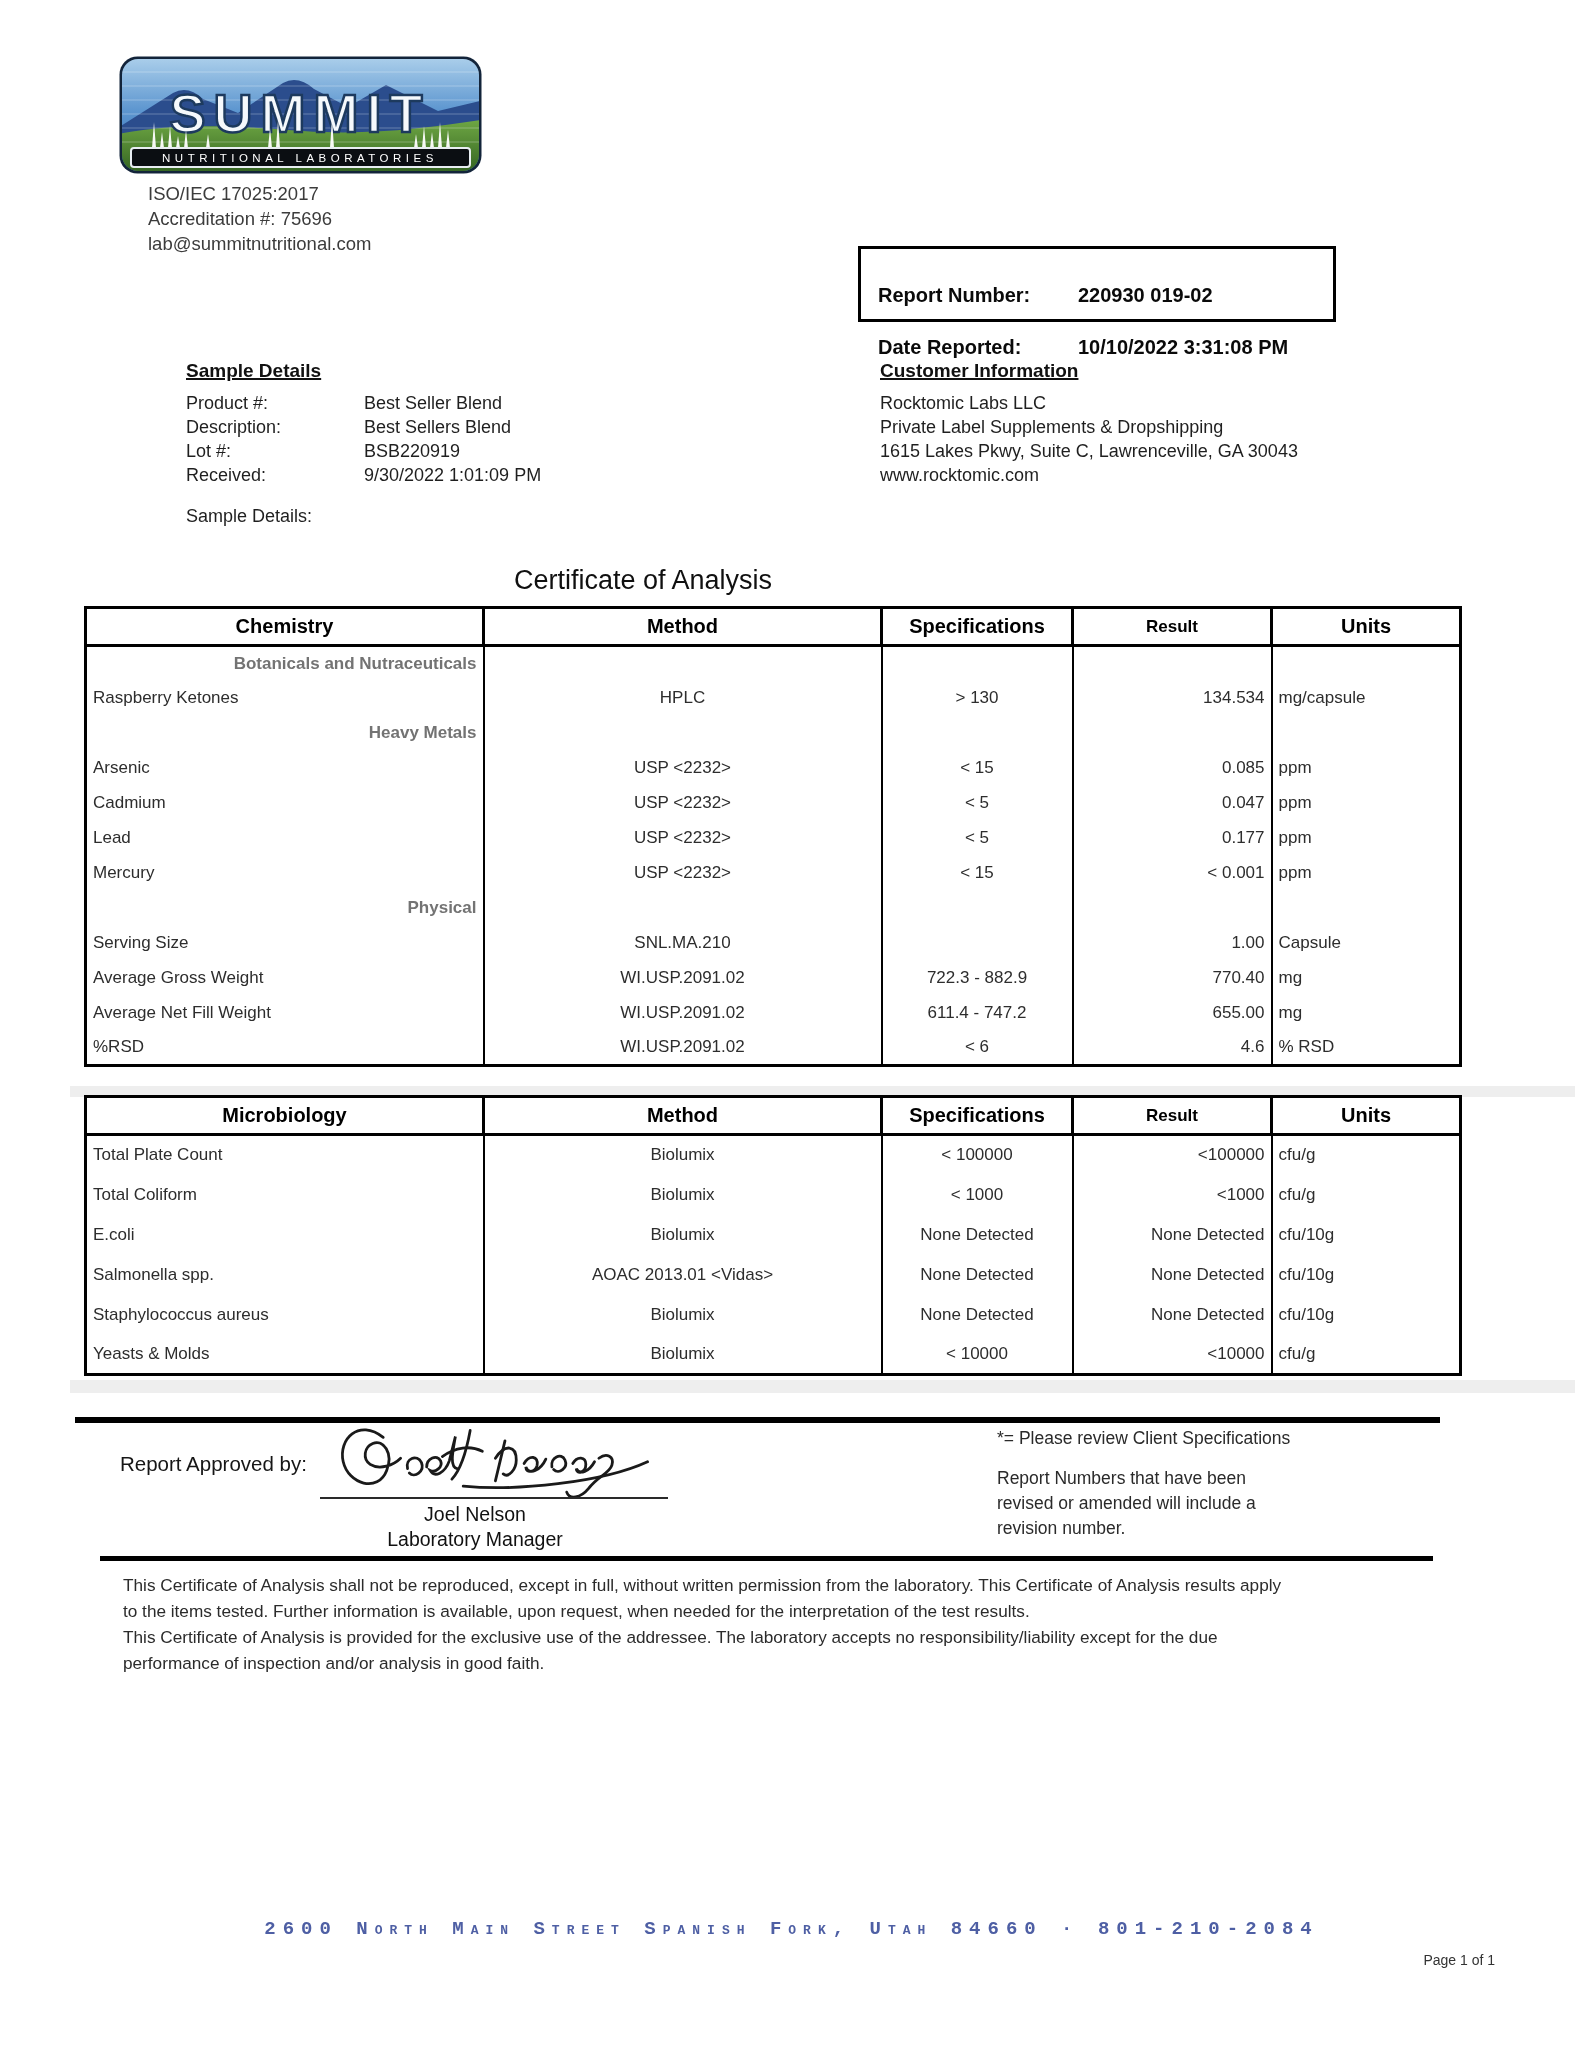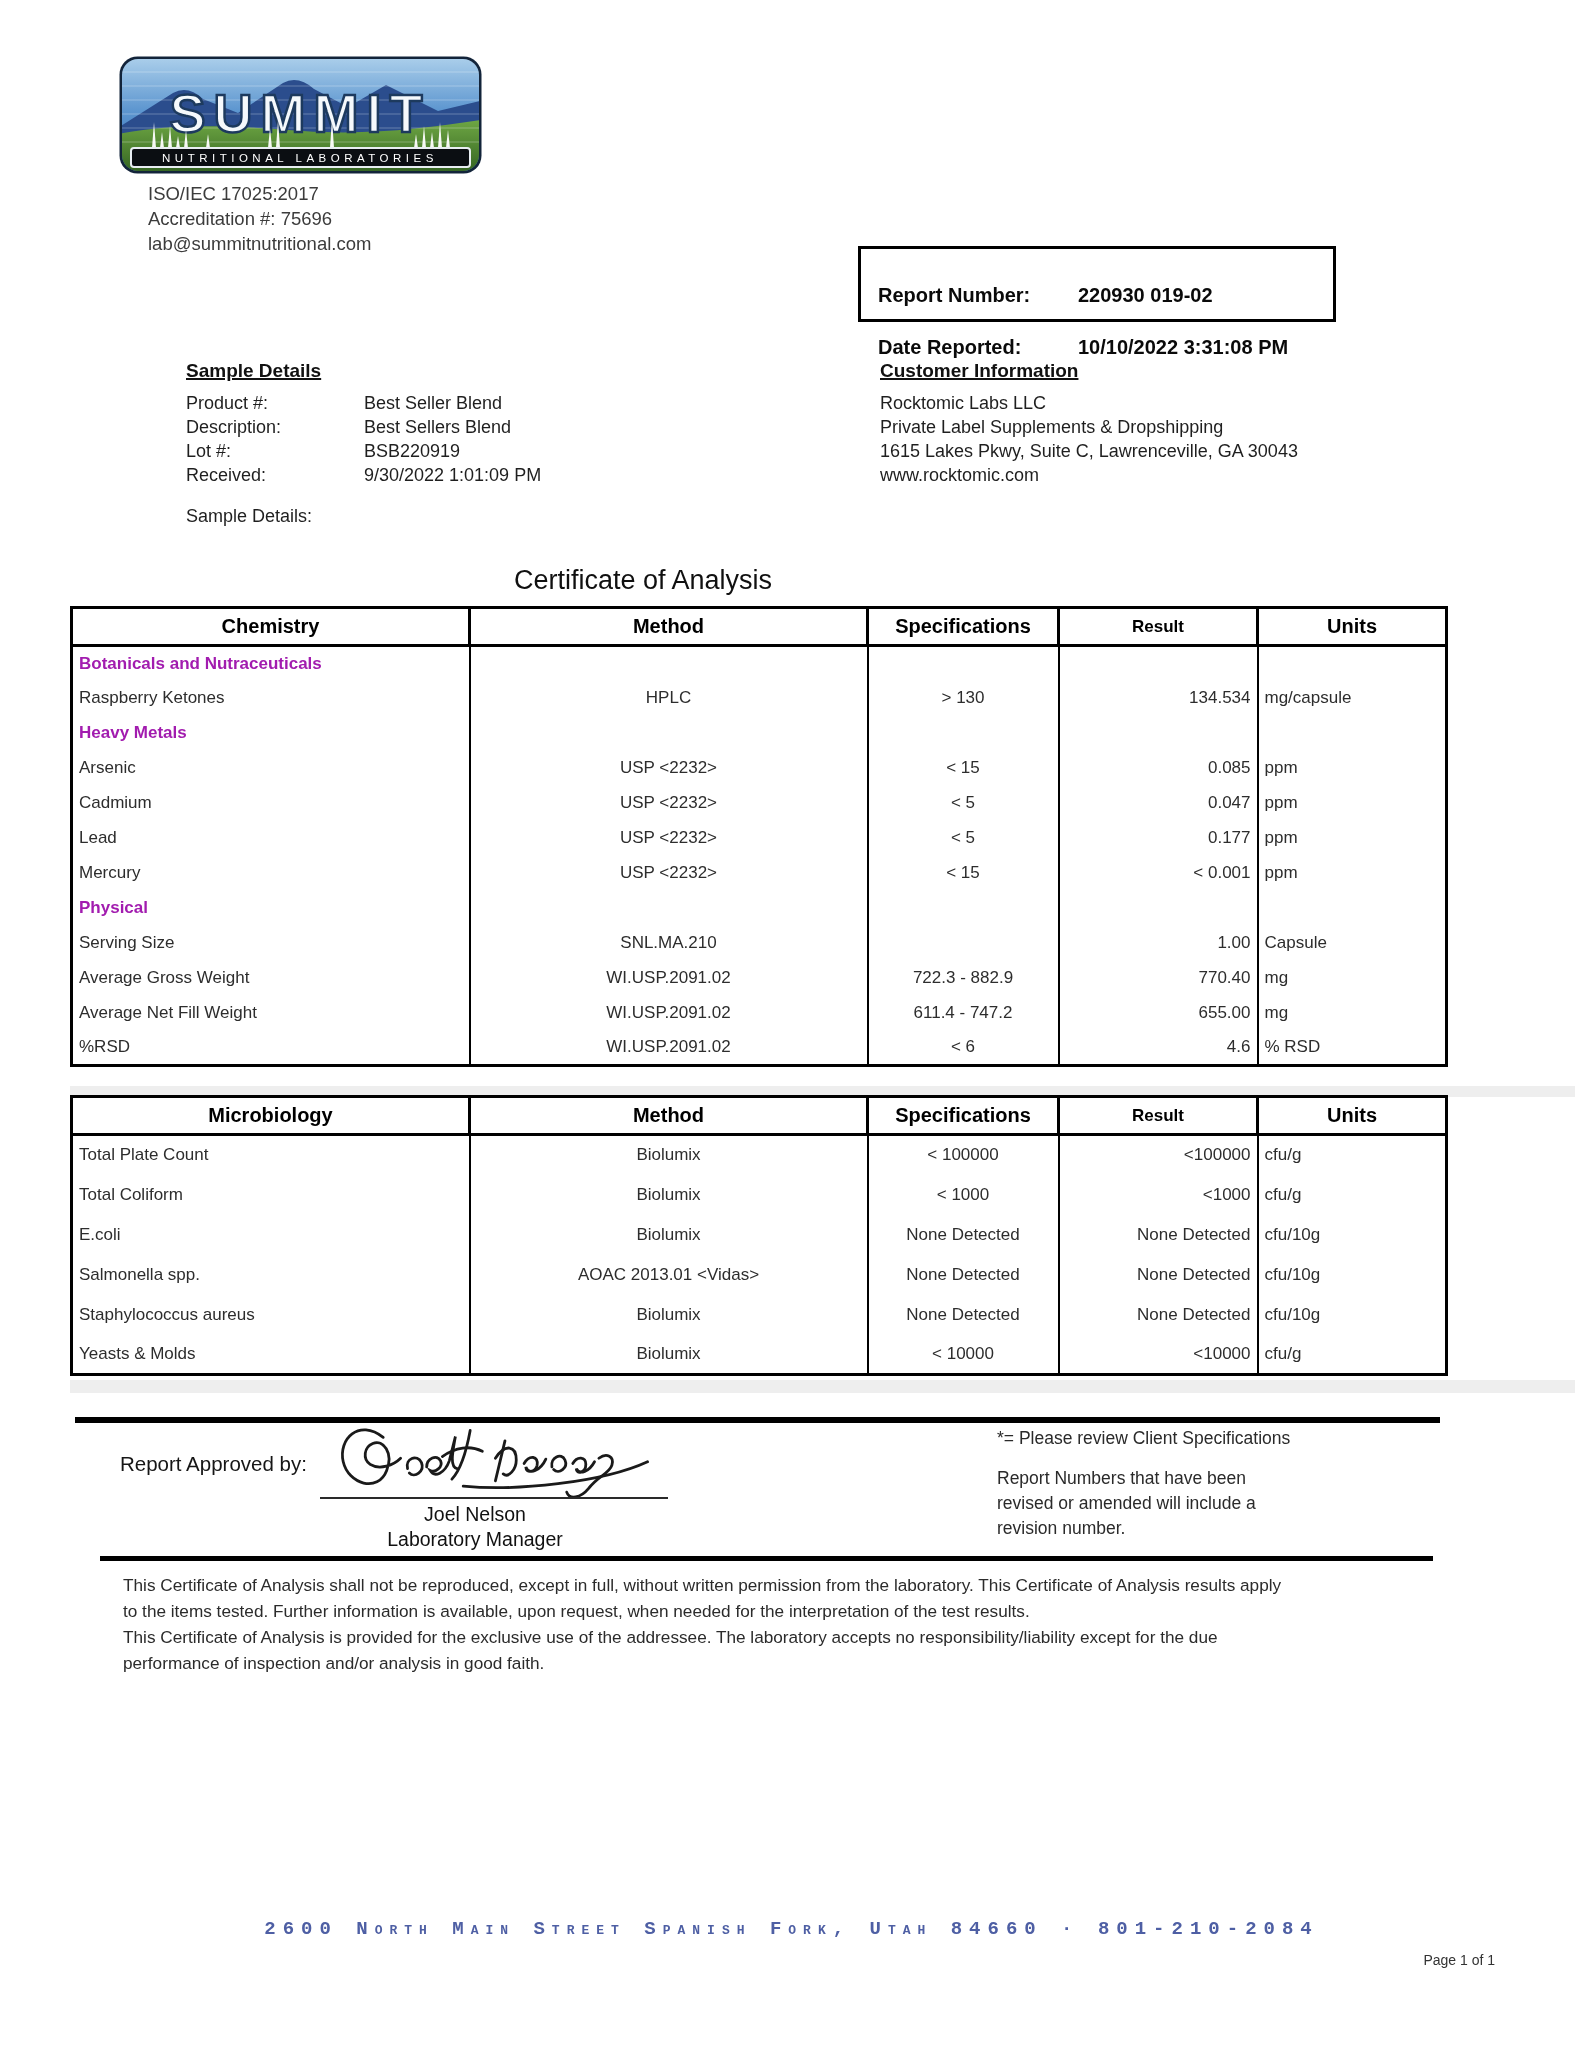--- a/index.html
+++ b/index.html
@@ -22,34 +22,34 @@
   .sample{position:absolute;left:186px;top:352px;font-size:18px;}
   .field-row{display:flex;line-height:24px;}
   .field-label{width:178px;}
   .sample-extra{position:absolute;left:186px;top:506px;font-size:18px;}
   .customer{position:absolute;left:880px;top:352px;font-size:18px;}
   .cust-line{line-height:24px;}
 
   
   .coa-title{position:absolute;left:0;top:565px;width:1286px;text-align:center;
              font-size:27px;color:#101010;}
-  table.tbl{position:absolute;left:70px;width:1375px;border-collapse:collapse;table-layout:fixed;
+  table.tbl{position:absolute;left:84px;width:1375px;border-collapse:collapse;table-layout:fixed;
             border:3px solid #000;}
   #chem{top:606px;} #micro{top:1095px;}
   .tbl th{border:3px solid #000;font-weight:bold;font-size:20px;padding:6px 4px;color:#000;background:#fff;}
   .tbl th.small{font-size:17px;}
   .tbl td{border-left:2px solid #000;border-right:2px solid #000;border-top:none;border-bottom:none;
           font-size:17px;color:#2d2d2d;padding:0 6px;overflow:hidden;white-space:nowrap;}
   #chem tbody tr{height:35px;} #micro tbody tr{height:40px;}
   .c-name{text-align:left;}
   .c-method{text-align:center;}
   .c-spec{text-align:center;}
   .c-result{text-align:right;padding-right:9px;}
   .c-units{text-align:left;padding-left:9px;}
-  tr.section td{font-weight:bold;color:#a21caf;}
+  tr.section td{font-weight:bold;color:#737373;text-align:right;}
 
   .band{position:absolute;background:#eeeeee;}
   .band1{left:70px;top:1086px;width:1505px;height:11px;}
   .band2{left:70px;top:1380px;width:1505px;height:13px;}
 
   
   .rule1{position:absolute;left:75px;top:1417px;width:1365px;height:6px;background:#000;}
   .approve-label{position:absolute;left:120px;top:1452px;font-size:20.5px;color:#161616;}
   .sig{position:absolute;left:318px;top:1420px;width:360px;height:80px;}
   .sig-line{position:absolute;left:320px;top:1497px;width:348px;height:2px;background:#2a2a2a;}

